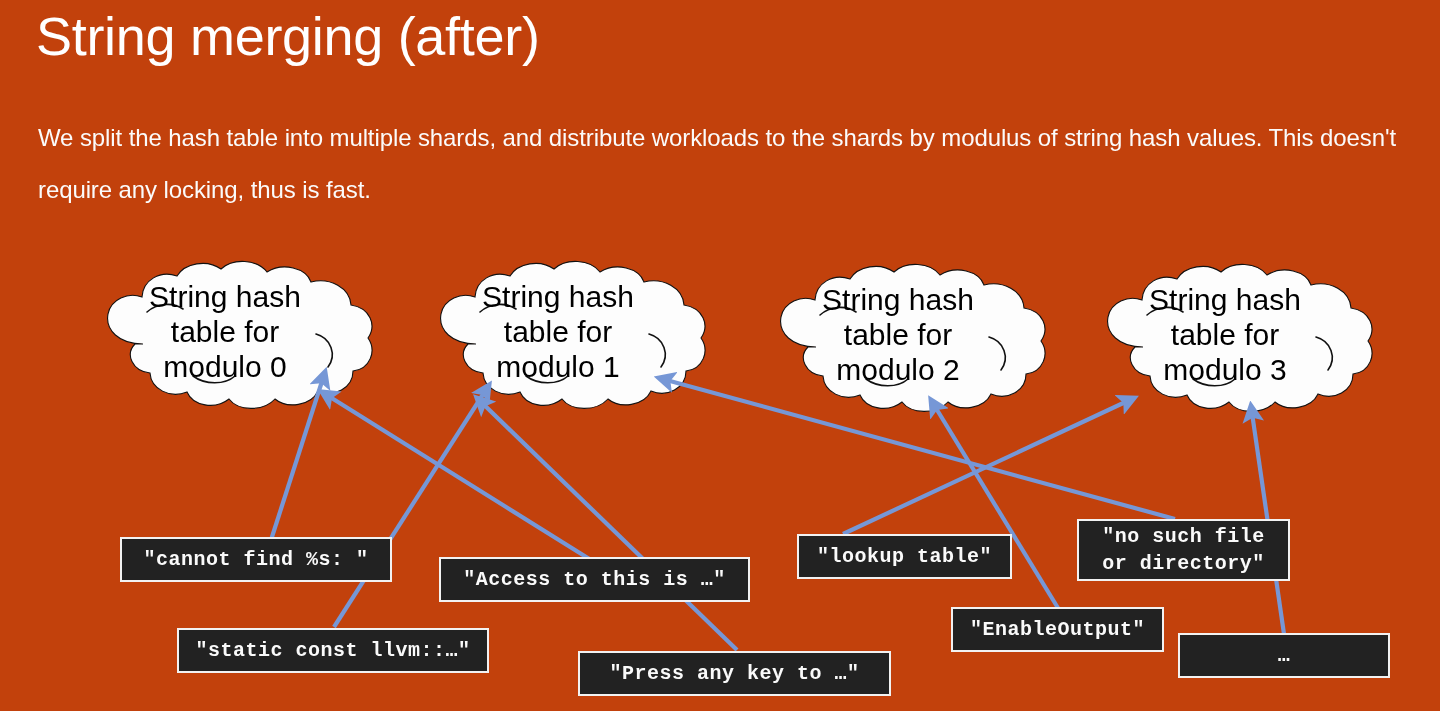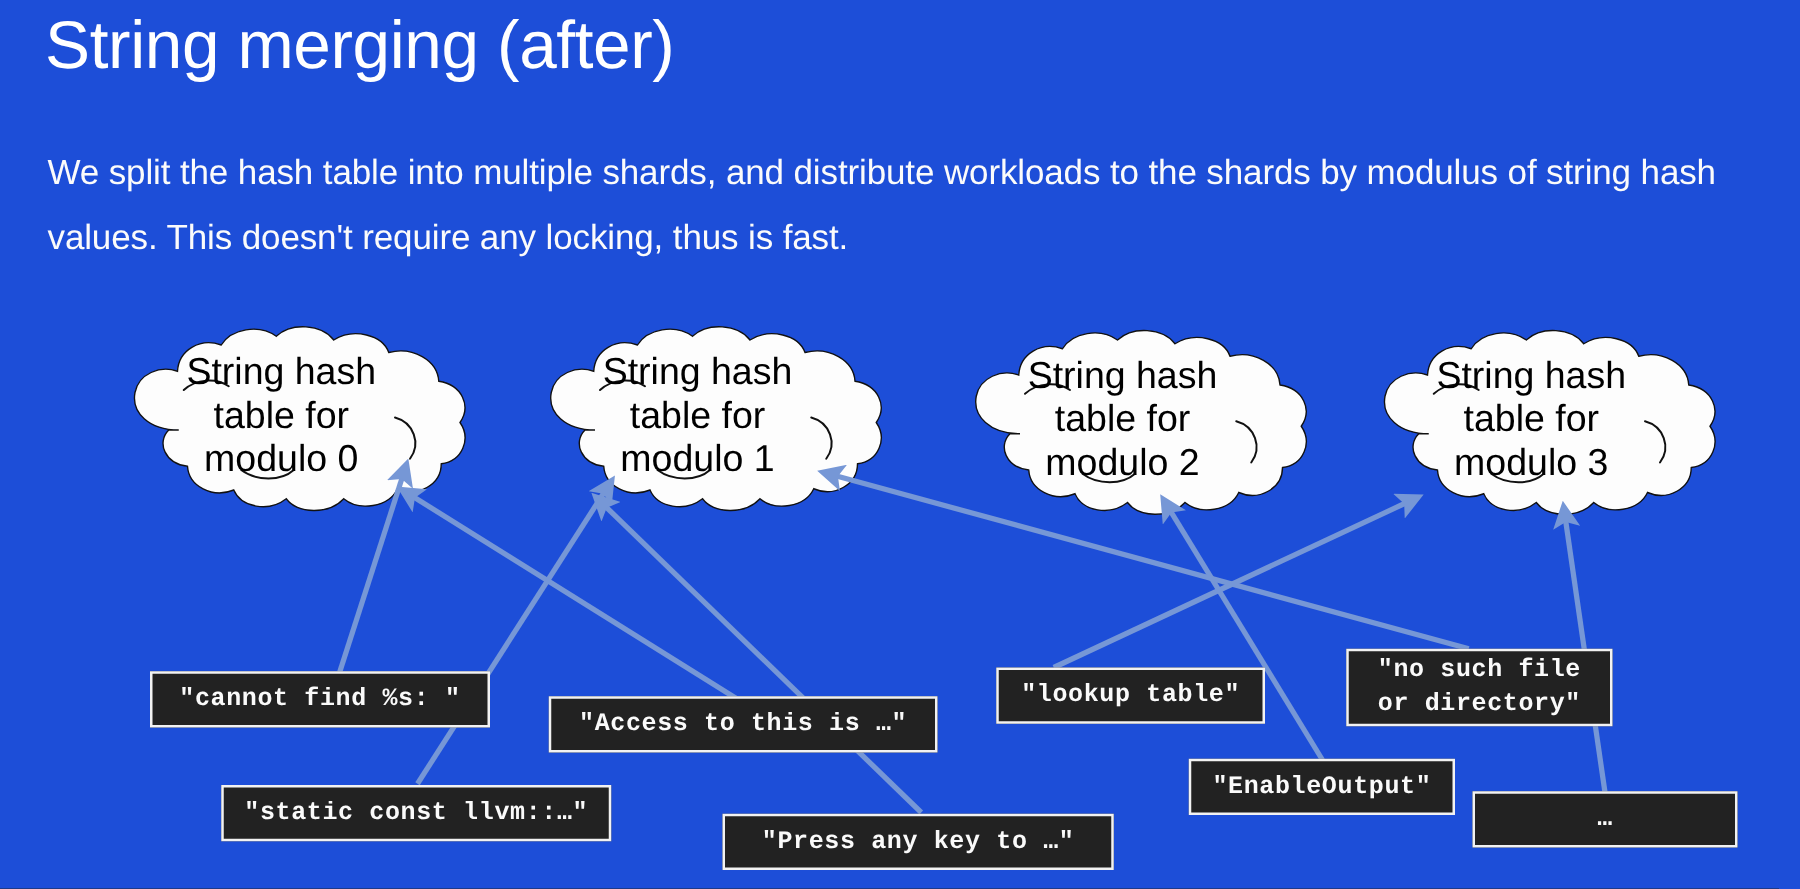--- a/index.html
+++ b/index.html
@@ -26,21 +26,21 @@
     color: #ffffff;
     font-weight: 400;
     letter-spacing: -0.3px;
     white-space: nowrap;
   }
   #subtitle {
     position: absolute;
     left: 38px;
     top: 112px;
     width: 1392px;
-    font-size: 28px;
+    font-size: 24px;
     line-height: 52px;
     color: #fbfbfb;
     font-weight: 400;
     letter-spacing: -0.1px;
   }
 
   
   #diagram {
     position: absolute;
     left: 0;
@@ -86,21 +86,21 @@
     align-items: center;
     justify-content: center;
     text-align: center;
     line-height: 27px;
     white-space: pre-line;
   }
 </style>
 </head>
 <body>
 
-<div id="slide" style="background: #1d4ed8;">
+<div id="slide" style="background: #c2410c;">
 
   <div id="title">String merging (after)</div>
   <div id="subtitle">We split the hash table into multiple shards, and distribute workloads to the shards by modulus of string hash values. This doesn't require any locking, thus is fast.</div>
 
   <svg id="diagram" viewBox="0 0 1440 711">
     <defs>
       <marker id="arrowhead" markerWidth="5.2" markerHeight="5.2" refX="3.9" refY="2.6" orient="auto" markerUnits="strokeWidth">
         <path d="M0,0 L5.2,2.6 L0,5.2 L1.1,2.6 Z" fill="#7697d6"></path>
       </marker>
 

